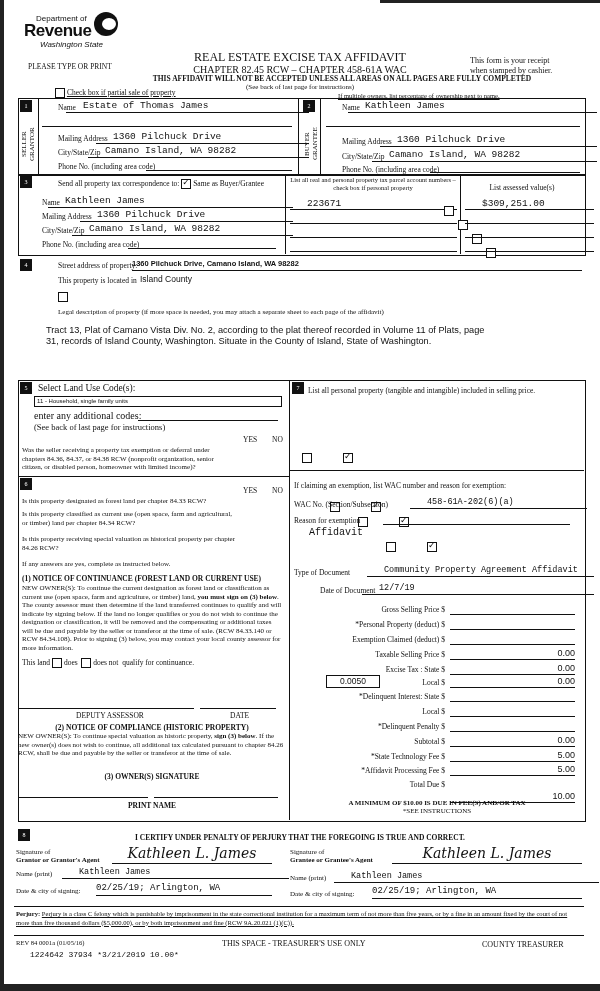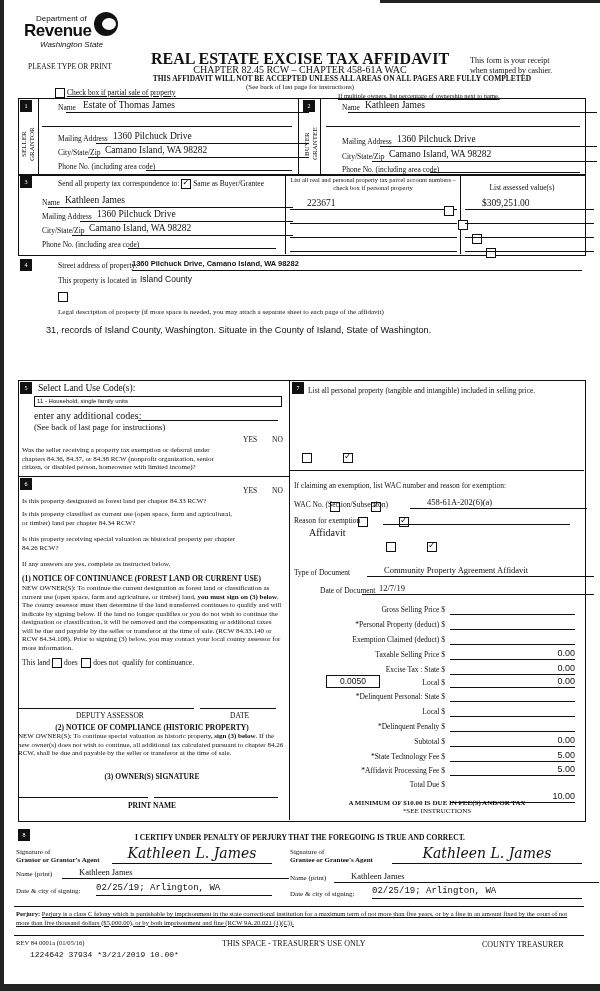--- a/index.html
+++ b/index.html
@@ -7,33 +7,33 @@
   .abs { position:absolute; }
   .edge-left { left:0; top:0; width:4px; height:991px; background:#222; }
   .edge-top { left:380px; top:0; width:220px; height:3px; background:#222; }
   .edge-bottom { left:0; top:984px; width:600px; height:7px; background:#222; }
   .logo { left:22px; top:12px; width:120px; height:40px; }
   .logo .dept { position:absolute; left:14px; top:2px; font-family:"Liberation Sans", sans-serif; font-size:8px; }
   .logo .rev { position:absolute; left:2px; top:9px; font-family:"Liberation Sans", sans-serif; font-size:17px; font-weight:bold; letter-spacing:-0.5px; }
   .logo .wa { position:absolute; left:18px; top:28px; font-family:"Liberation Sans", sans-serif; font-size:8px; font-style:italic; }
   .logo .mark { position:absolute; left:72px; top:0px; width:24px; height:24px; border-radius:50%; background:#111; }
   .logo .mark:after { content:""; position:absolute; left:8px; top:6px; width:14px; height:12px; border-radius:50%; background:#fff; }
-  .title { left:0; width:600px; text-align:center; top:50px; font-size:16px; font-weight:bold; }
+  .title { left:0; width:600px; text-align:center; top:50px; font-size:12px; font-weight:normal; }
   .subtitle { left:0; width:600px; text-align:center; top:64px; font-size:10px; }
   .warn { left:0; width:600px; text-align:center; top:74px; font-size:7.5px; font-weight:bold;margin-left:42px; }
   .seeback { left:0; width:600px; text-align:center; top:83px; font-size:7px; }
   .please { left:28px; top:62px; font-size:7.5px; }
   .receipt { left:470px; top:56px; font-size:8px; line-height:10px; }
   .small { font-size:7.5px; }
   .tiny { font-size:6.5px; }
   .cb { display:inline-block; width:8px; height:8px; border:1px solid #111; vertical-align:middle; position:relative; background:#fff; }
   .cb.checked:after { content:"✓"; position:absolute; left:0; top:-3px; font-size:9px; font-weight:bold; font-family:"DejaVu Sans", sans-serif; }
   .box { border:1.3px solid #111; }
   .secnum { background:#111; color:#fff; font-size:6px; text-align:center; width:12px; height:12px; line-height:12px; }
-  .hw { font-family:Liberation Serif, serif; font-size:9.5px;padding-left:17px; }
+  .hw { font-family:Liberation Mono, monospace; font-size:9.5px;padding-left:17px; }
   .mono { font-family:"Liberation Mono", monospace; font-size:9px; }
   .vlabel { writing-mode:vertical-rl; transform:rotate(180deg); font-size:7px; text-align:center; line-height:8px; }
   .row { position:absolute; font-size:7.5px; white-space:nowrap;padding-left:16px; }
   .fill { position:absolute; border-bottom:1px solid #111; }
   .money-label { position:absolute; font-size:7.5px; text-align:right; width:150px; left:295px; }
   .money-line { position:absolute; left:450px; width:125px; border-bottom:1px solid #111; font-family:"Liberation Sans", sans-serif; font-size:9px; text-align:right; height:11px; }
   .sig { font-family:"DejaVu Serif", serif; font-style:italic; font-size:14px; }
 </style>
 </head>
 <body>
@@ -138,20 +138,21 @@
 <div class="abs secnum" style="left:20px;top:259px;">4</div>
 <div class="row" style="left:42px;top:261px;">Street address of property:</div>
 <div class="fill" style="left:132px;top:259px;width:450px;height:11px;font-family:'Liberation Sans',sans-serif;font-size:7.5px;font-weight:bold;">1360 Pilchuck Drive, Camano Island, WA 98282</div>
 <div class="row" style="left:42px;top:276px;">This property is located in</div>
 <div class="abs" style="left:140px;top:274px;font-family:'Liberation Sans',sans-serif;font-size:8.5px;">Island County</div>
 <div class="row" style="left:42px;top:292px;font-size:7px;">
   <span class="cb"></span>
 </div>
 <div class="row" style="left:42px;top:308px;font-size:7px;">Legal description of property (if more space is needed, you may attach a separate sheet to each page of the affidavit)</div>
 <div class="abs" style="left:46px;top:325px;font-family:'Liberation Sans',sans-serif;font-size:9.2px;line-height:11px;">
+  <div>Tract 13, Plat of Camano Vista Div. No. 2, according to the plat thereof recorded in Volume 11 of Plats, page</div>
   <div>31, records of Island County, Washington. Situate in the County of Island, State of Washington.</div>
 </div>
 
 
 <div class="abs box" style="left:18px;top:380px;width:566px;height:440px;"></div>
 <div class="abs" style="left:289px;top:380px;width:1px;height:440px;background:#111;"></div>
 <div class="abs secnum" style="left:20px;top:382px;">5</div>
 <div class="abs" style="left:38px;top:383px;font-size:9.5px;">Select Land Use Code(s):</div>
 <div class="abs" style="left:34px;top:396px;width:244px;height:9px;border:1px solid #111;font-family:'Liberation Sans',sans-serif;font-size:6px;line-height:9px;padding-left:2px;">11 - Household, single family units</div>
 <div class="abs" style="left:34px;top:410px;font-size:10px;text-align:right;">enter any additional codes:</div>
@@ -228,21 +229,21 @@
 <div class="money-line" style="top:618px;"></div>
 <div class="money-label" style="top:635px;">Exemption Claimed (deduct) $</div>
 <div class="money-line" style="top:633px;"></div>
 <div class="money-label" style="top:650px;">Taxable Selling Price $</div>
 <div class="money-line" style="top:648px;">0.00</div>
 <div class="money-label" style="top:665px;">Excise Tax : State $</div>
 <div class="money-line" style="top:663px;">0.00</div>
 <div class="abs" style="left:326px;top:675px;width:52px;height:11px;border:1px solid #111;font-family:'Liberation Sans',sans-serif;font-size:8.5px;text-align:center;line-height:11px;">0.0050</div>
 <div class="money-label" style="top:678px;">Local $</div>
 <div class="money-line" style="top:676px;">0.00</div>
-<div class="money-label" style="top:692px;">*Delinquent Personal: State $</div>
+<div class="money-label" style="top:692px;">*Delinquent Interest: State $</div>
 <div class="money-line" style="top:690px;"></div>
 <div class="money-label" style="top:707px;">Local $</div>
 <div class="money-line" style="top:705px;"></div>
 <div class="money-label" style="top:722px;">*Delinquent Penalty $</div>
 <div class="money-line" style="top:720px;"></div>
 <div class="money-label" style="top:737px;">Subtotal $</div>
 <div class="money-line" style="top:735px;">0.00</div>
 <div class="money-label" style="top:752px;">*State Technology Fee $</div>
 <div class="money-line" style="top:750px;">5.00</div>
 <div class="money-label" style="top:766px;">*Affidavit Processing Fee $</div>

